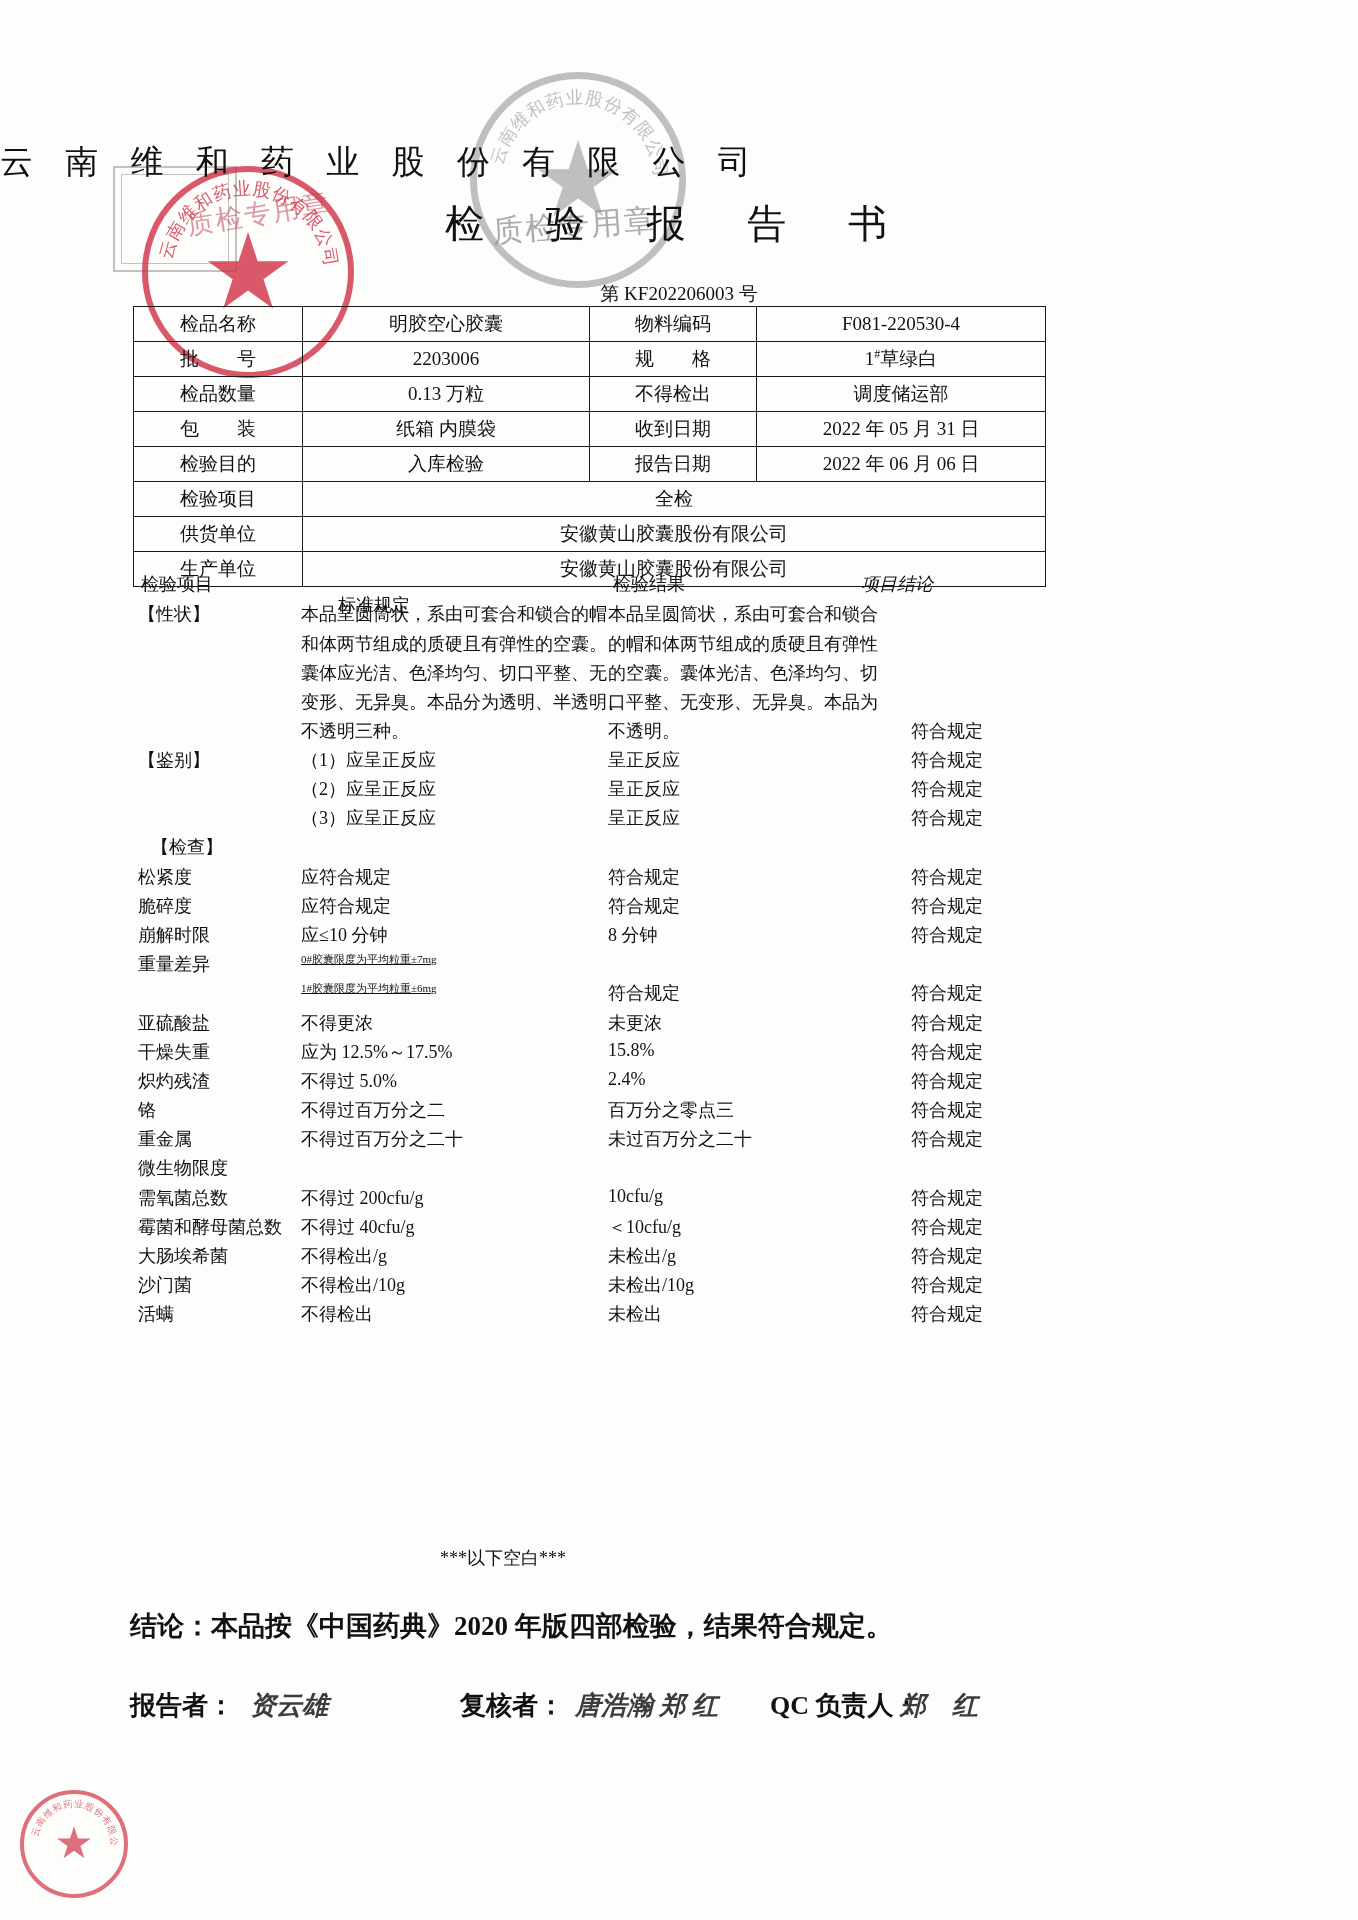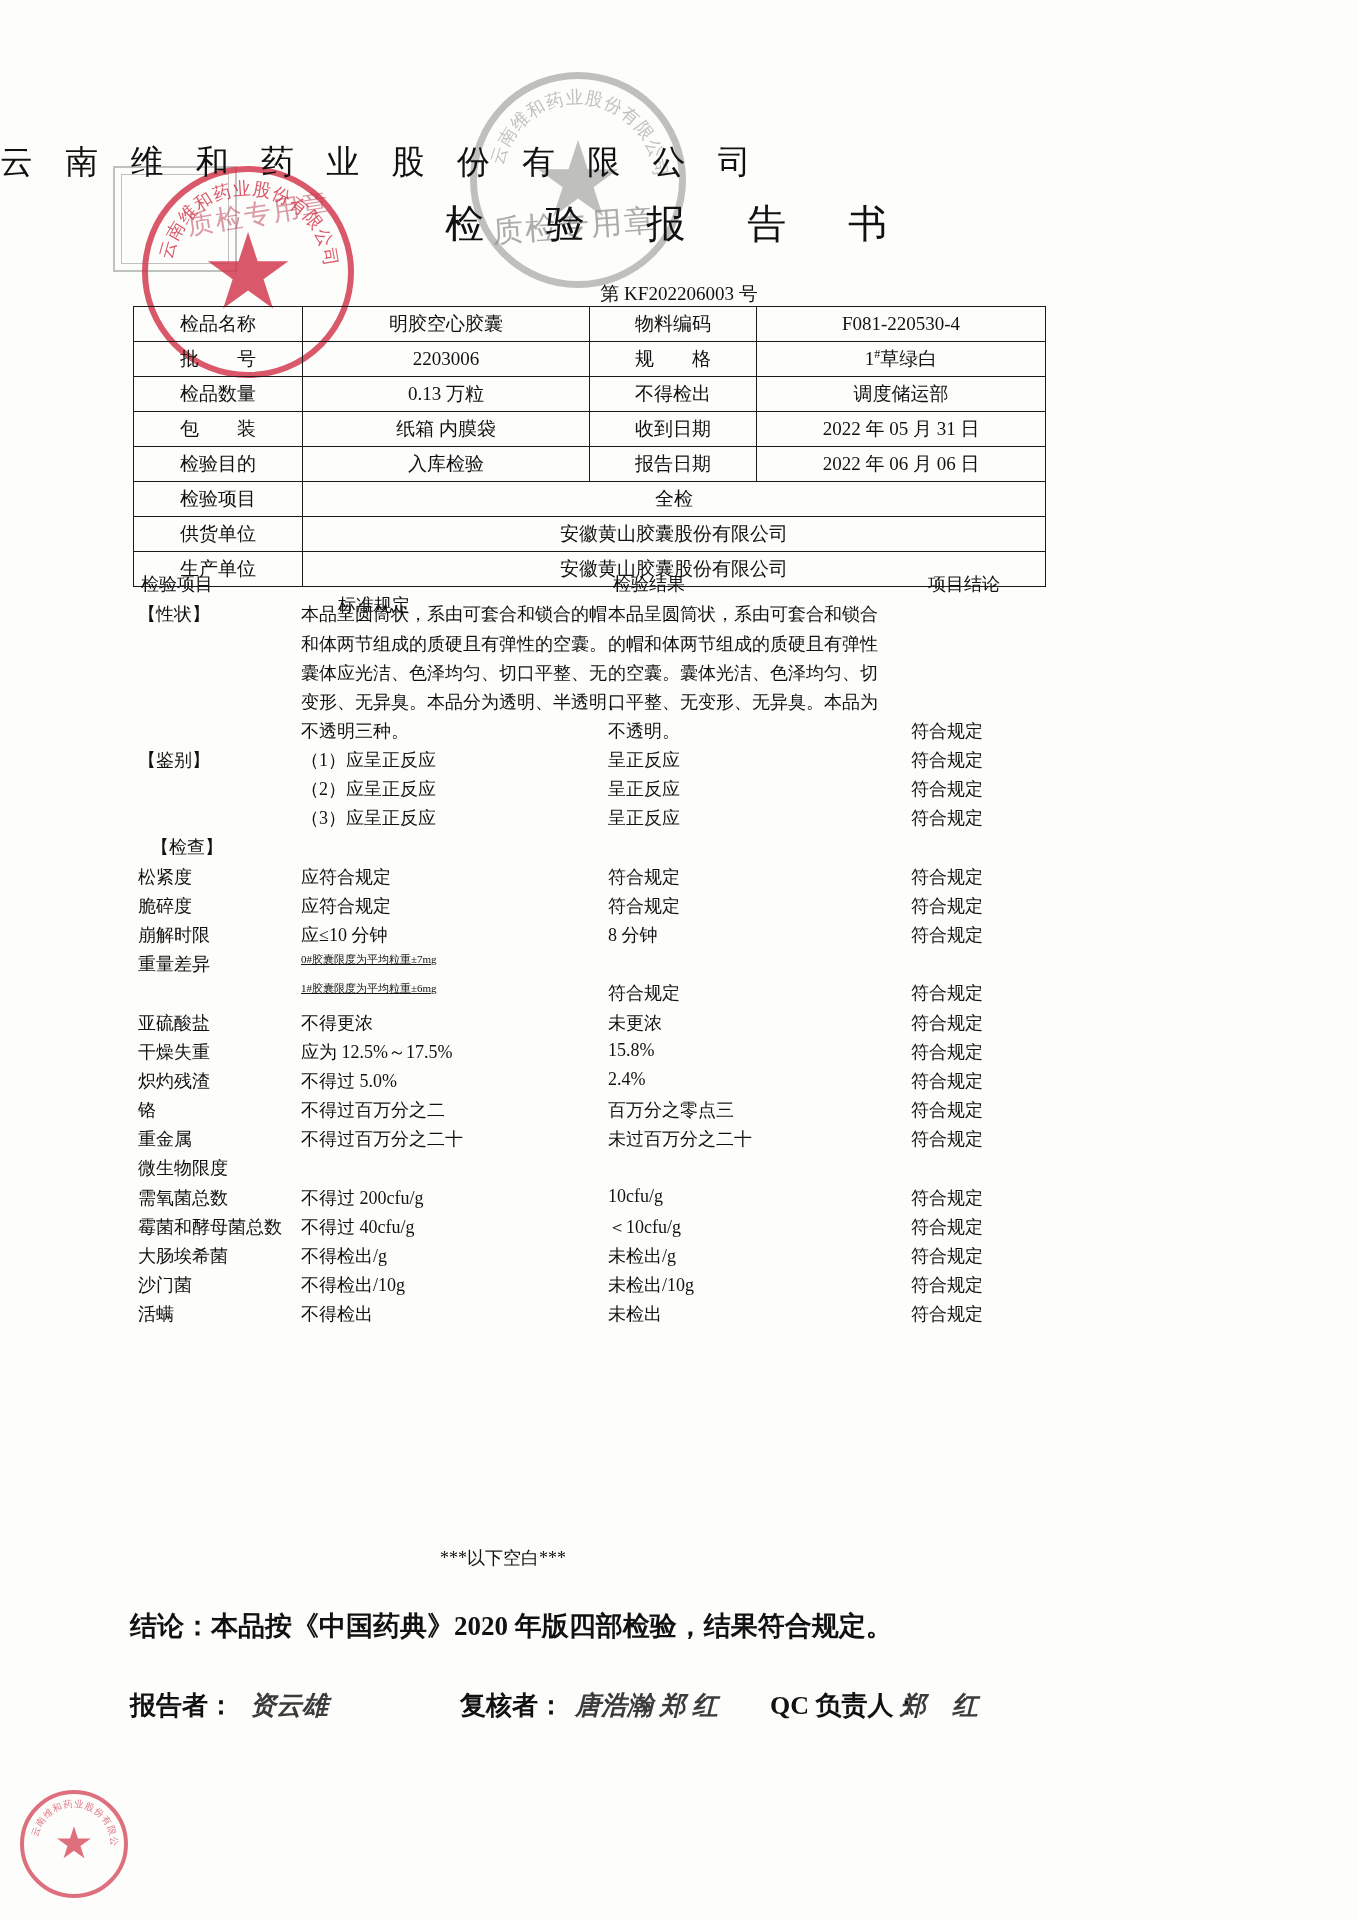--- a/index.html
+++ b/index.html
@@ -134,21 +134,21 @@
     font-size: 18px;
   }
   .res-head {
     position: relative;
     height: 30px;
   }
   .res-head span { position: absolute; }
   .c1 { left: 8px; }
   .c2 { left: 205px; margin-top: 21px; }
   .c3 { left: 480px; }
-  .c4 { left: 795px; }
+  .c4 { left: 728px; font-style: italic; }
 
   .row {
     position: relative;
     min-height: 27px;
   }
   .row > span {
     position: absolute;
     top: 0;
     white-space: nowrap;
   }

